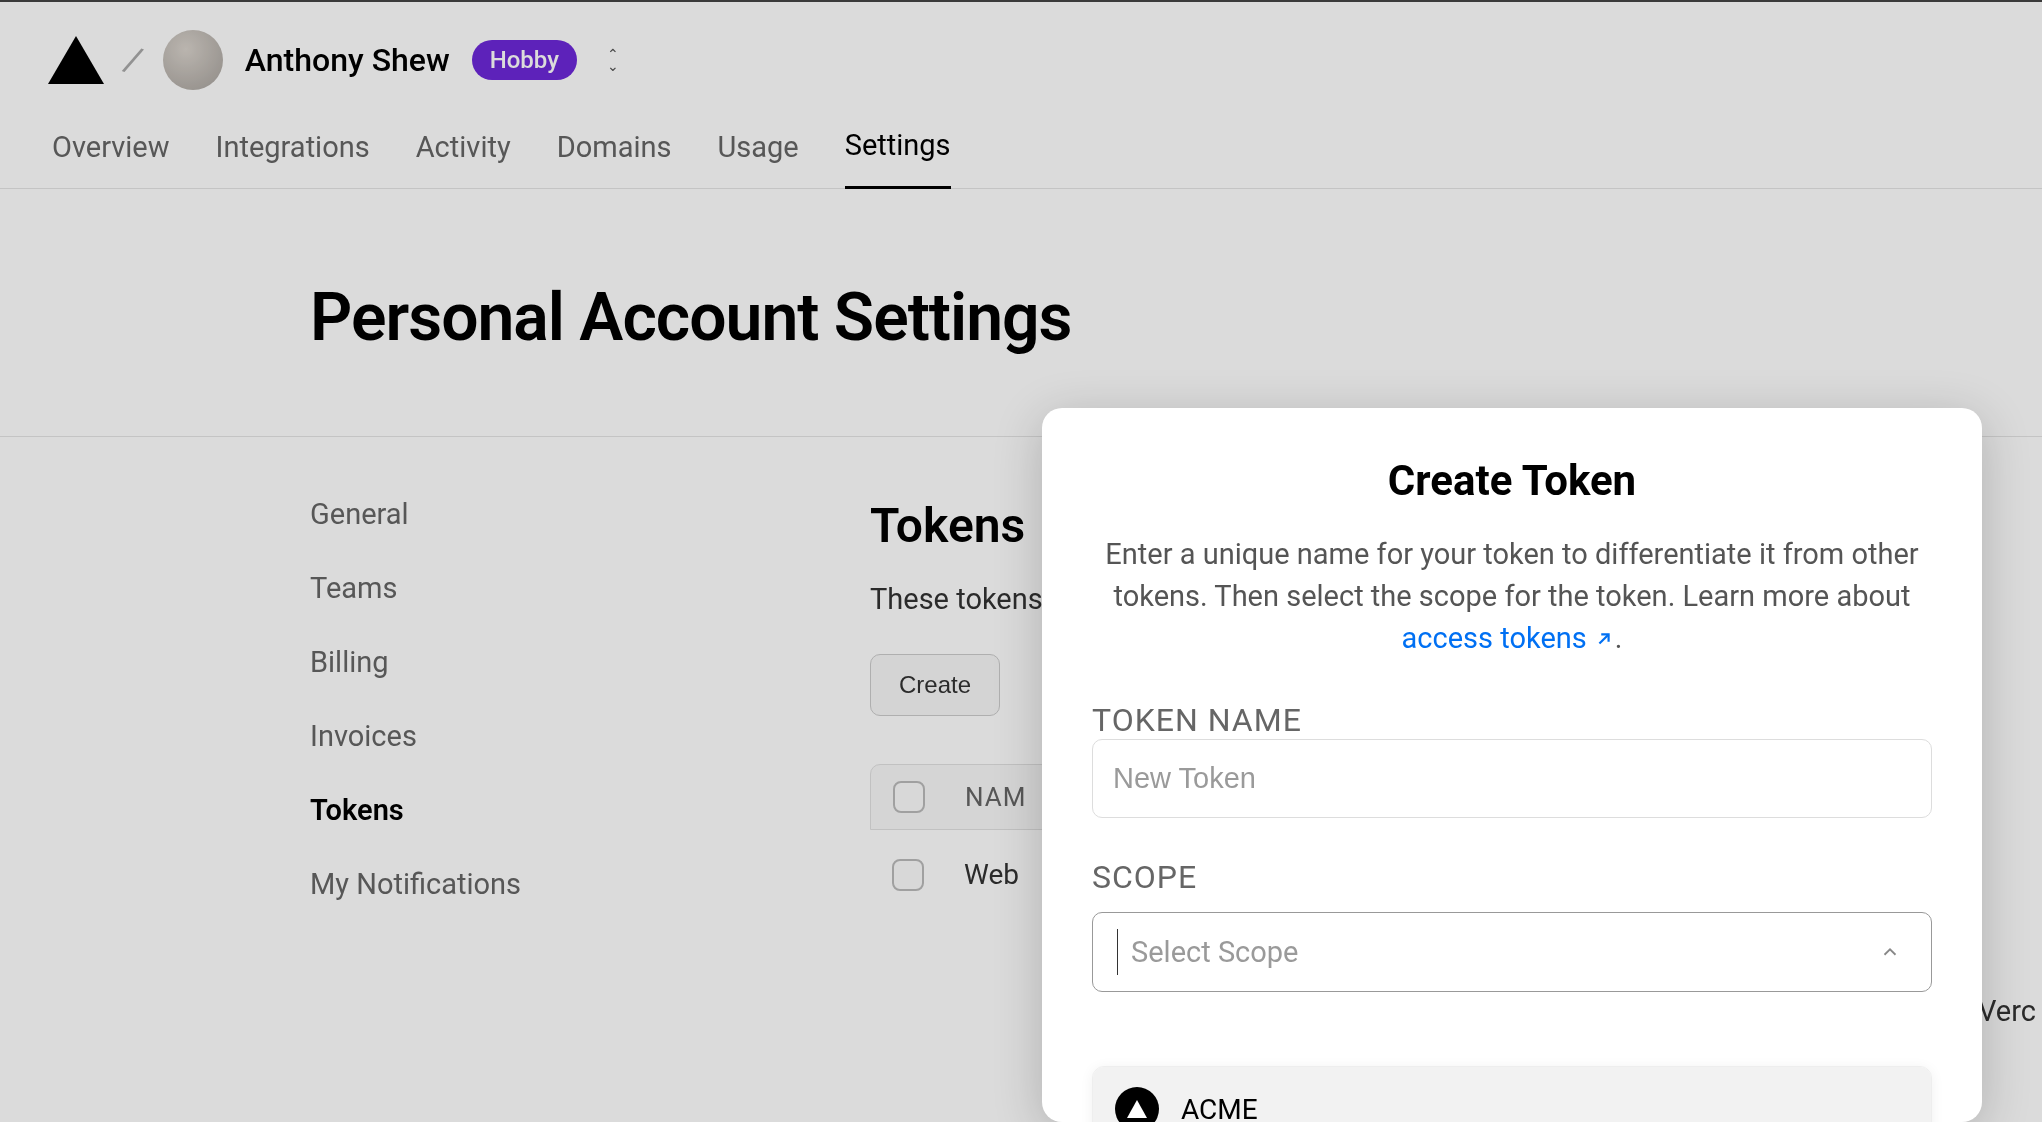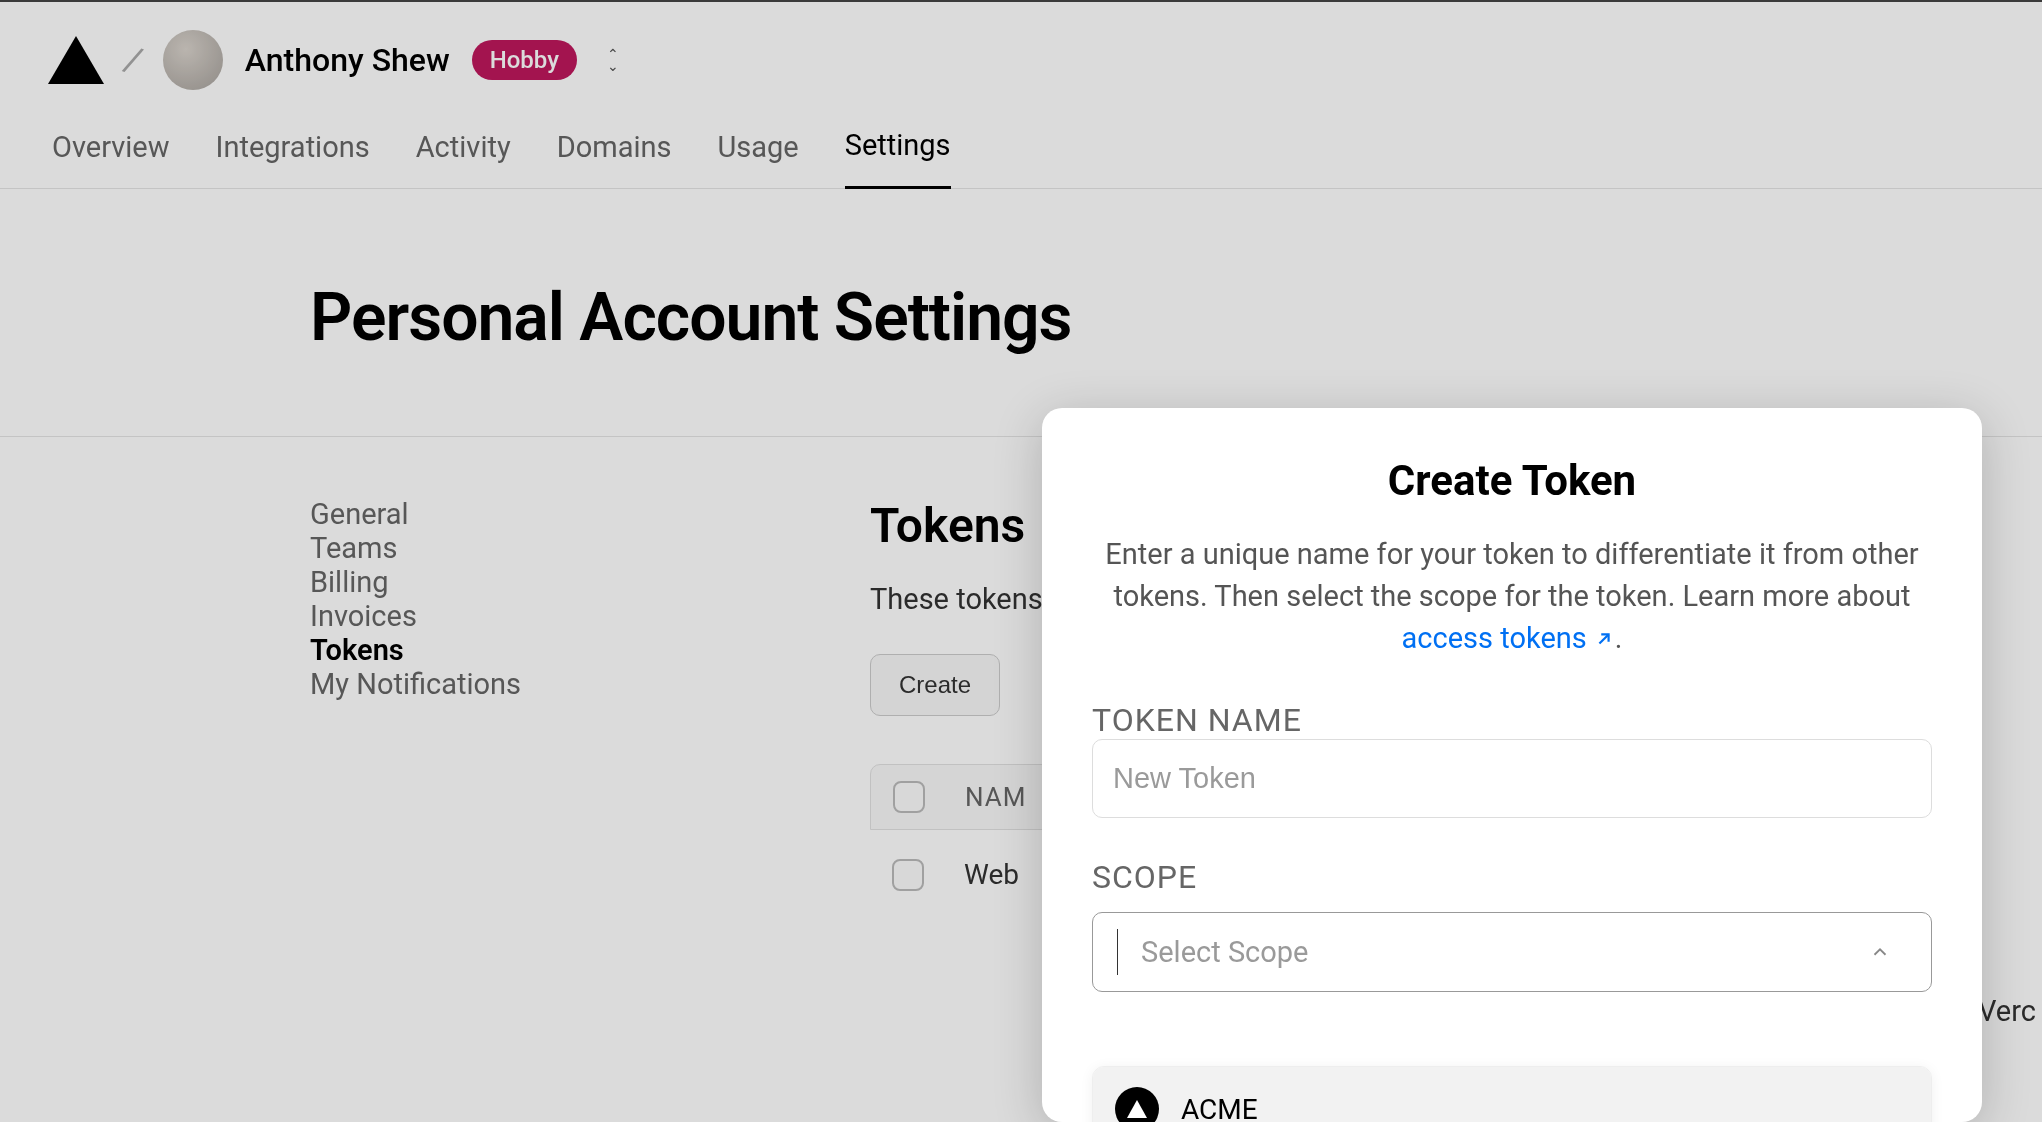--- a/index.html
+++ b/index.html
@@ -42,21 +42,21 @@
     .avatar {
       width: 60px; height: 60px; border-radius: 50%;
       background: radial-gradient(circle at 38% 32%, #d9d3cc, #a7a29d);
     }
     .user-name {
       font-size: 32px;
       font-weight: 500;
       color: #000;
     }
     .badge {
-      background: #be185d;
+      background: #6d28d9;
       color: #fff;
       font-size: 24px;
       padding: 6px 18px;
       border-radius: 24px;
       font-weight: 500;
     }
     .chevrons {
       display: flex;
       flex-direction: column;
       gap: 4px;
@@ -96,20 +96,21 @@
       margin-top: 80px;
     }
     .cols {
       display: flex;
       padding: 60px 310px 0 310px;
       gap: 260px;
     }
     .sidebar {
       display: flex;
       flex-direction: column;
+      gap: 40px;
       min-width: 300px;
     }
     .side-item {
       font-size: 29px;
       color: #666;
       cursor: pointer;
     }
     .side-item.active {
       color: #000;
       font-weight: 600;
@@ -221,21 +222,21 @@
       outline: none;
     }
     .text-input::placeholder { color: #9a9a9a; }
     .scope-select {
       width: 100%;
       display: flex;
       align-items: center;
       justify-content: space-between;
       border: 1px solid #999;
       border-radius: 10px;
-      padding: 22px 40px;
+      padding: 22px 30px;
       margin-top: 16px;
       font-size: 29px;
       color: #9a9a9a;
       cursor: pointer;
       position: relative;
     }
     .scope-select::before {
       content: "";
       position: absolute;
       left: 24px; top: 16px; bottom: 16px;

